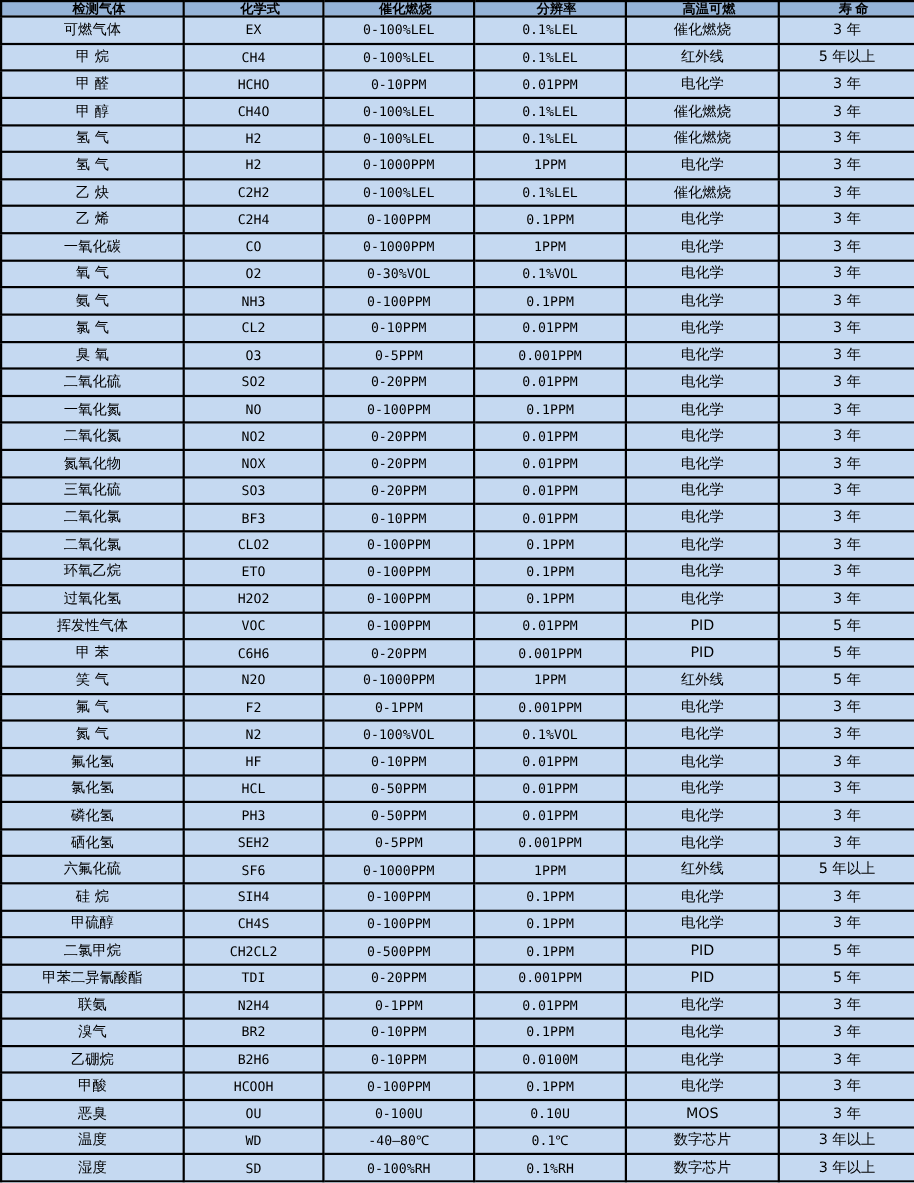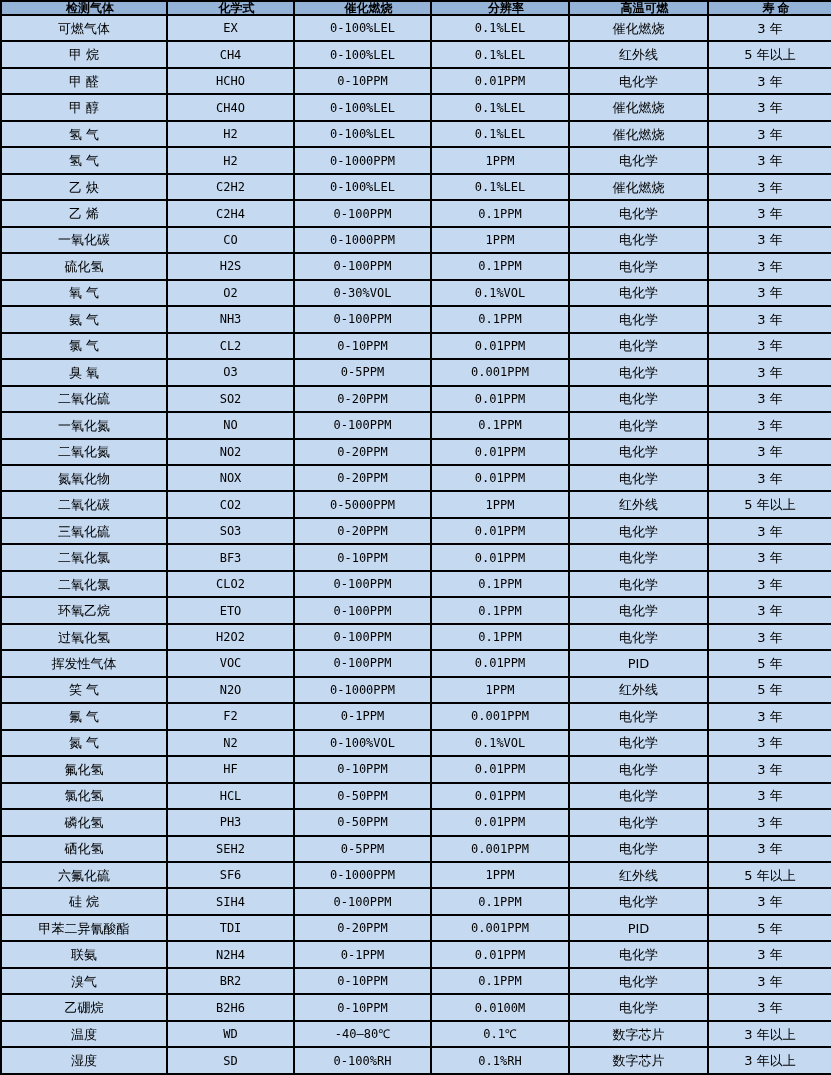--- a/index.html
+++ b/index.html
@@ -140,28 +140,20 @@
       </tr>
       <tr>
         <td>一氧化碳</td>
         <td>CO</td>
         <td>0-1000PPM</td>
         <td>1PPM</td>
         <td>电化学</td>
         <td>3 年</td>
       </tr>
       <tr>
-        <td>硫化氢</td>
-        <td>H2S</td>
-        <td>0-100PPM</td>
-        <td>0.1PPM</td>
-        <td>电化学</td>
-        <td>3 年</td>
-      </tr>
-      <tr>
         <td>氧 气</td>
         <td>O2</td>
         <td>0-30%VOL</td>
         <td>0.1%VOL</td>
         <td>电化学</td>
         <td>3 年</td>
       </tr>
       <tr>
         <td>氨 气</td>
         <td>NH3</td>
@@ -212,28 +204,20 @@
       </tr>
       <tr>
         <td>氮氧化物</td>
         <td>NOX</td>
         <td>0-20PPM</td>
         <td>0.01PPM</td>
         <td>电化学</td>
         <td>3 年</td>
       </tr>
       <tr>
-        <td>二氧化碳</td>
-        <td>CO2</td>
-        <td>0-5000PPM</td>
-        <td>1PPM</td>
-        <td>红外线</td>
-        <td>5 年以上</td>
-      </tr>
-      <tr>
         <td>三氧化硫</td>
         <td>SO3</td>
         <td>0-20PPM</td>
         <td>0.01PPM</td>
         <td>电化学</td>
         <td>3 年</td>
       </tr>
       <tr>
         <td>二氧化氯</td>
         <td>BF3</td>
@@ -264,20 +248,28 @@
         <td>0-100PPM</td>
         <td>0.1PPM</td>
         <td>电化学</td>
         <td>3 年</td>
       </tr>
       <tr>
         <td>挥发性气体</td>
         <td>VOC</td>
         <td>0-100PPM</td>
         <td>0.01PPM</td>
+        <td>PID</td>
+        <td>5 年</td>
+      </tr>
+      <tr>
+        <td>甲 苯</td>
+        <td>C6H6</td>
+        <td>0-20PPM</td>
+        <td>0.001PPM</td>
         <td>PID</td>
         <td>5 年</td>
       </tr>
       <tr>
         <td>笑 气</td>
         <td>N2O</td>
         <td>0-1000PPM</td>
         <td>1PPM</td>
         <td>红外线</td>
         <td>5 年</td>
@@ -340,20 +332,36 @@
       </tr>
       <tr>
         <td>硅 烷</td>
         <td>SIH4</td>
         <td>0-100PPM</td>
         <td>0.1PPM</td>
         <td>电化学</td>
         <td>3 年</td>
       </tr>
       <tr>
+        <td>甲硫醇</td>
+        <td>CH4S</td>
+        <td>0-100PPM</td>
+        <td>0.1PPM</td>
+        <td>电化学</td>
+        <td>3 年</td>
+      </tr>
+      <tr>
+        <td>二氯甲烷</td>
+        <td>CH2CL2</td>
+        <td>0-500PPM</td>
+        <td>0.1PPM</td>
+        <td>PID</td>
+        <td>5 年</td>
+      </tr>
+      <tr>
         <td>甲苯二异氰酸酯</td>
         <td>TDI</td>
         <td>0-20PPM</td>
         <td>0.001PPM</td>
         <td>PID</td>
         <td>5 年</td>
       </tr>
       <tr>
         <td>联氨</td>
         <td>N2H4</td>
@@ -369,20 +377,36 @@
         <td>0.1PPM</td>
         <td>电化学</td>
         <td>3 年</td>
       </tr>
       <tr>
         <td>乙硼烷</td>
         <td>B2H6</td>
         <td>0-10PPM</td>
         <td>0.0100M</td>
         <td>电化学</td>
+        <td>3 年</td>
+      </tr>
+      <tr>
+        <td>甲酸</td>
+        <td>HCOOH</td>
+        <td>0-100PPM</td>
+        <td>0.1PPM</td>
+        <td>电化学</td>
+        <td>3 年</td>
+      </tr>
+      <tr>
+        <td>恶臭</td>
+        <td>OU</td>
+        <td>0-100U</td>
+        <td>0.10U</td>
+        <td>MOS</td>
         <td>3 年</td>
       </tr>
       <tr>
         <td>温度</td>
         <td>WD</td>
         <td>-40—80℃</td>
         <td>0.1℃</td>
         <td>数字芯片</td>
         <td>3 年以上</td>
       </tr>

